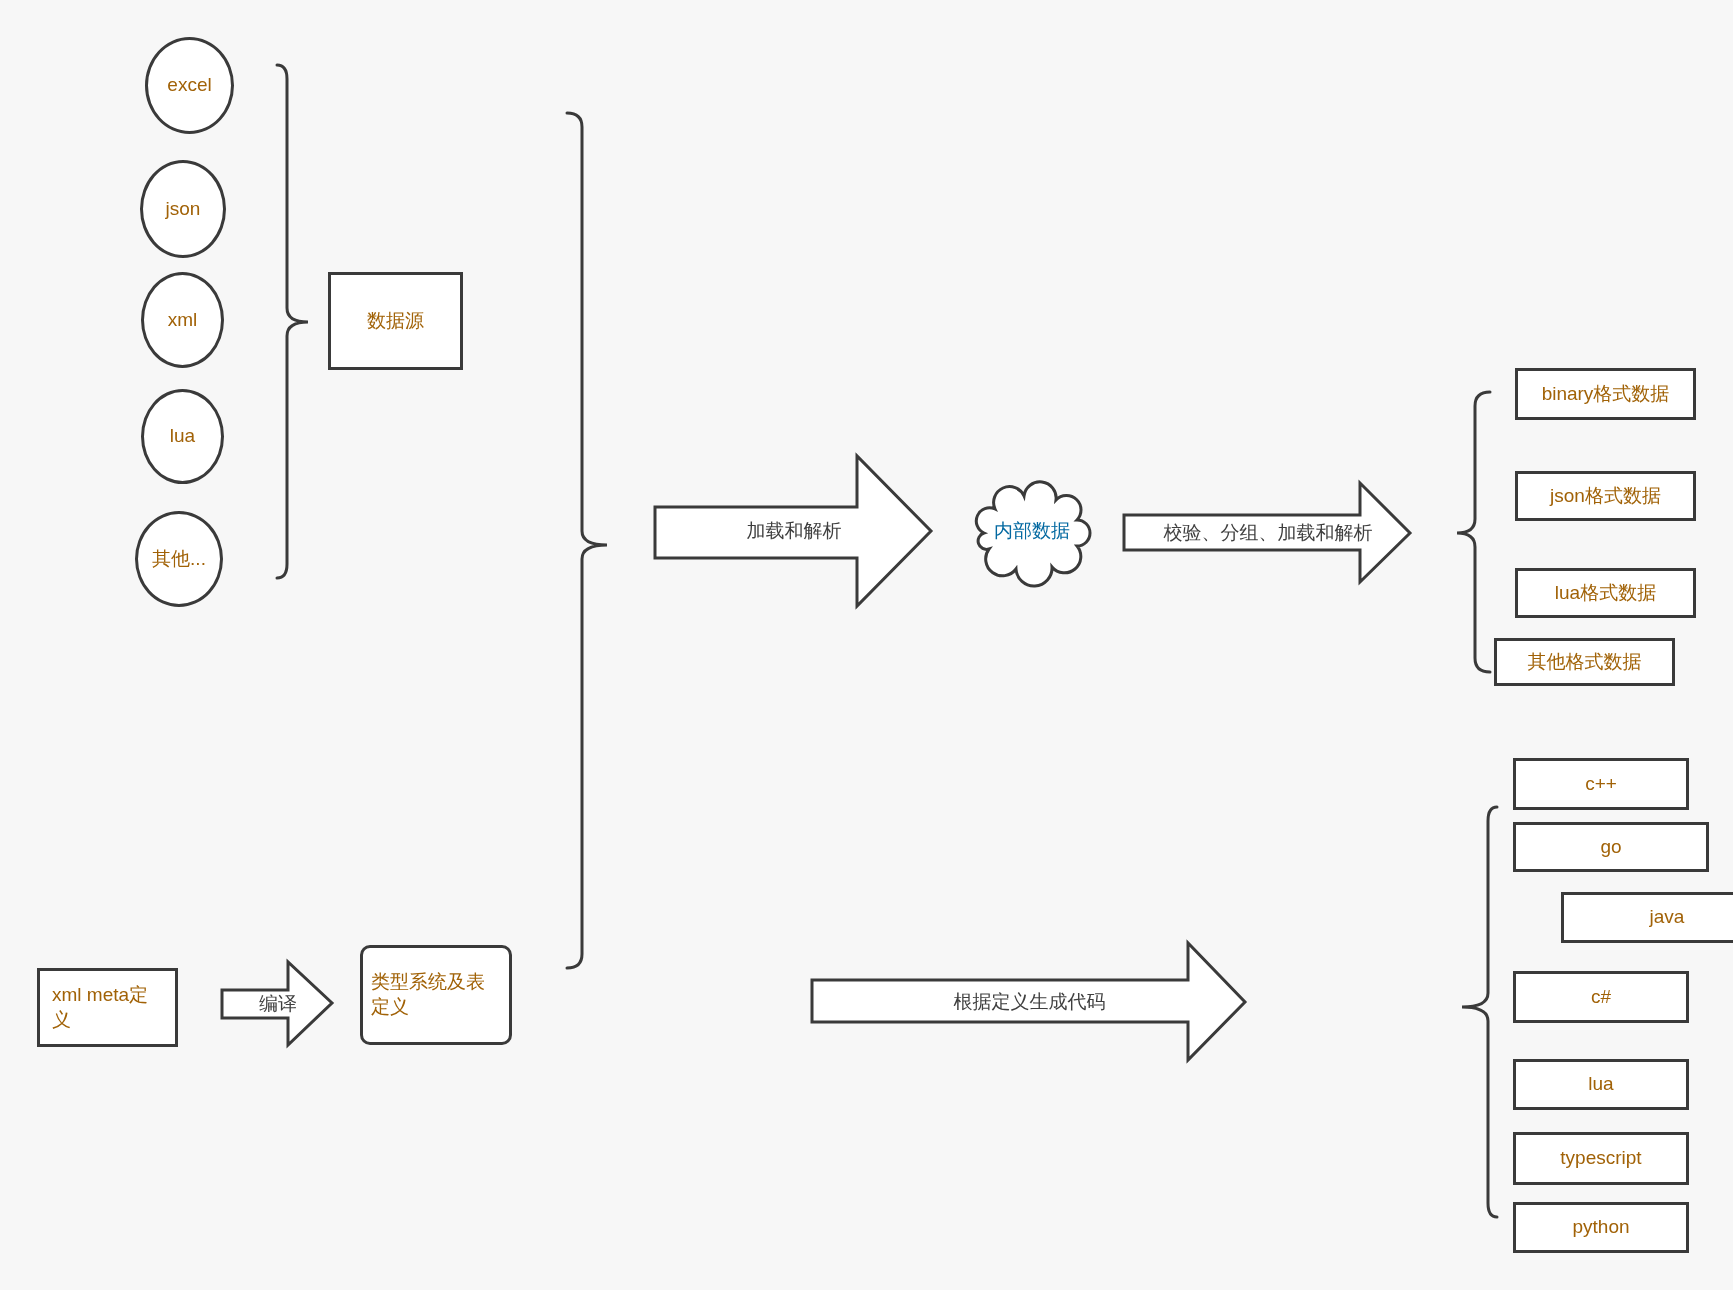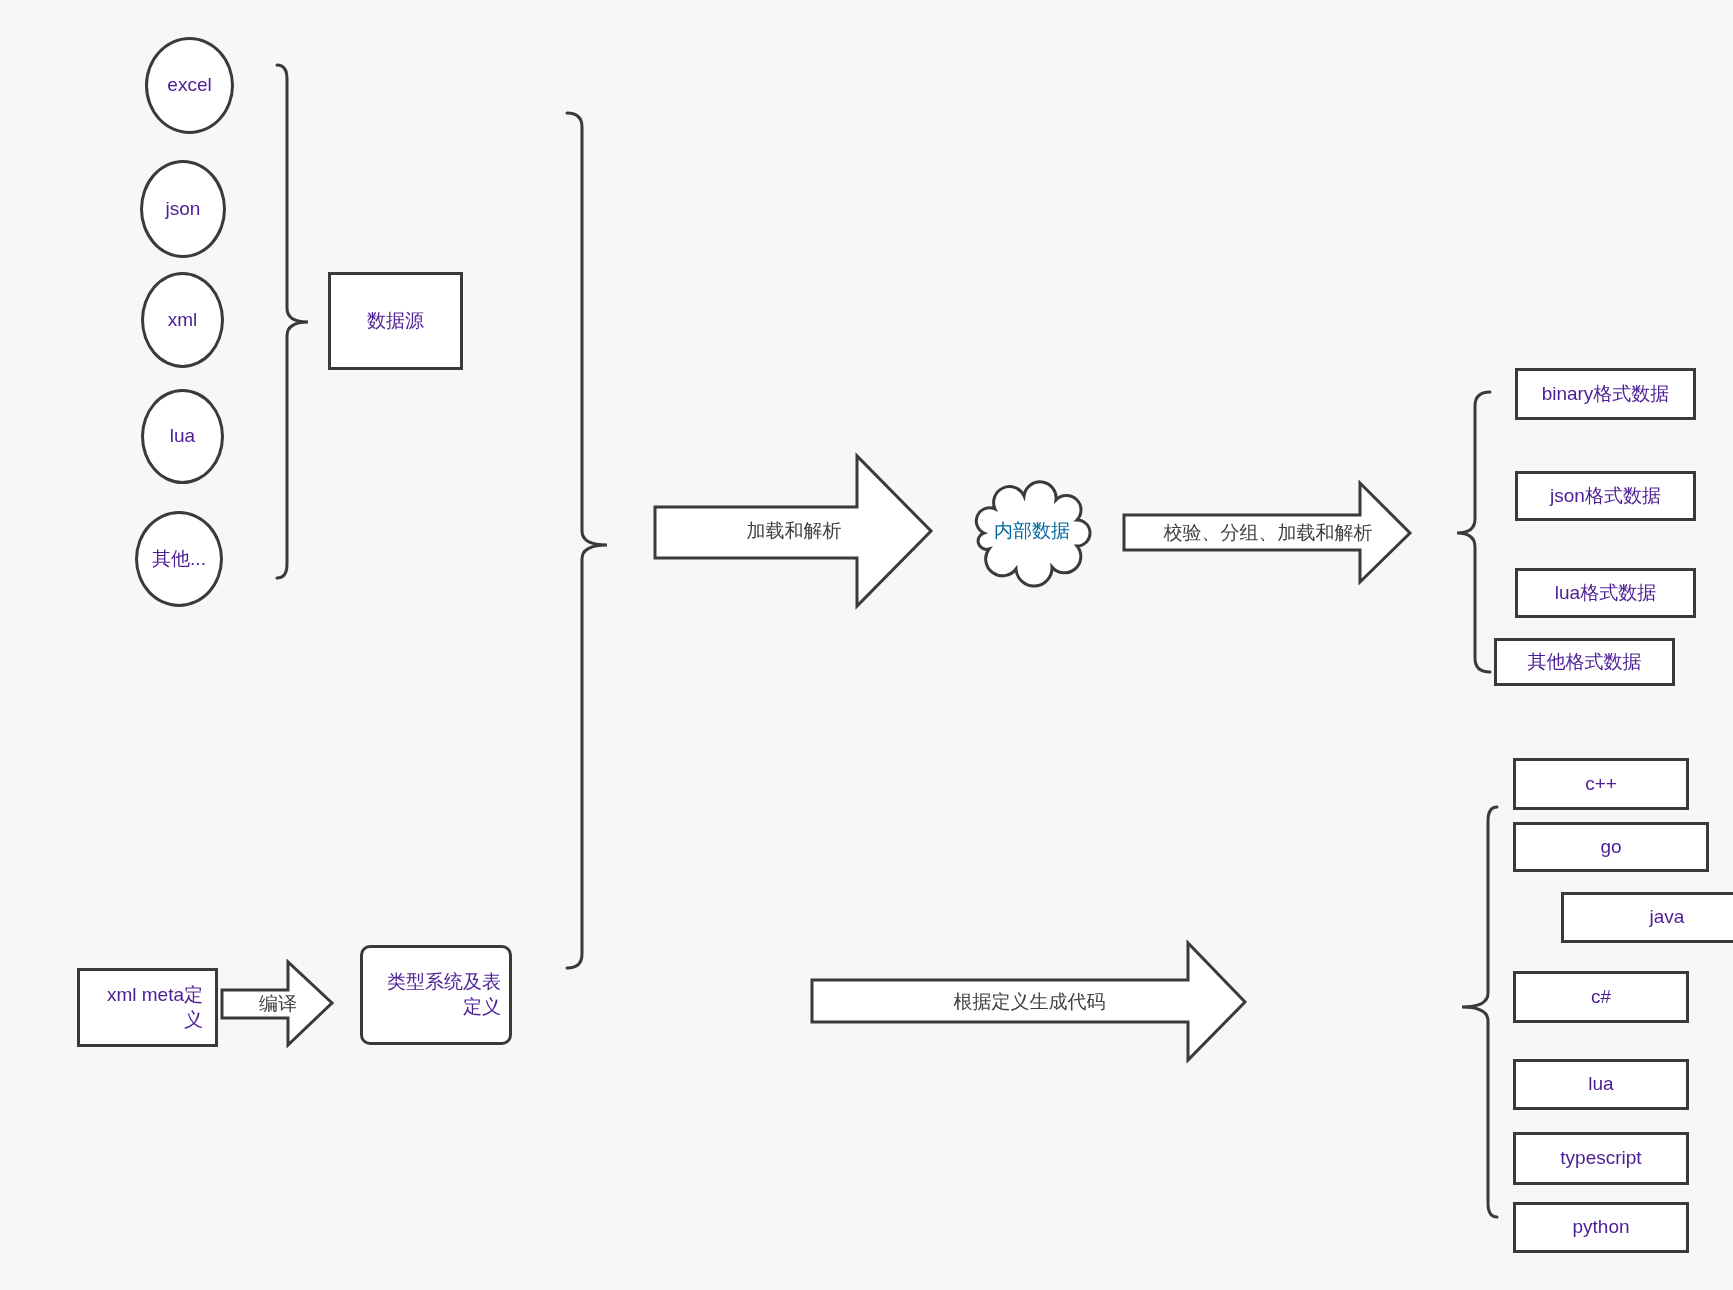--- a/index.html
+++ b/index.html
@@ -12,22 +12,22 @@
     width:1733px; height:1290px;
     background:#f7f7f7;
     overflow:hidden;
   }
   .shape {
     position:absolute;
     box-sizing:border-box;
     background:#ffffff;
     border:3px solid #3a3a3a;
     display:flex; align-items:center; justify-content:center;
-    text-align:right;
-    color:#4c1d95;
+    text-align:left;
+    color:#a16207;
     font-size:19px;
     line-height:1.3;
   }
   .ellipse { border-radius:50%; }
   .rounded { border-radius:10px; }
   svg.brace, svg.arrow-svg, svg.cloud-svg {
     position:absolute; overflow:visible; display:block;
   }
   .arrow-wrap {
     position:absolute;
@@ -115,21 +115,21 @@
   <div class="shape" style="left:1515px; top:471px; width:181px; height:50px;">
     <span>json格式数据</span>
   </div>
   <div class="shape" style="left:1515px; top:568px; width:181px; height:50px;">
     <span>lua格式数据</span>
   </div>
   <div class="shape" style="left:1494px; top:638px; width:181px; height:48px;">
     <span>其他格式数据</span>
   </div>
 
-  <div class="shape" style="left:37px; top:968px; width:141px; height:79px; padding:0 12px;margin-left:40px;">
+  <div class="shape" style="left:37px; top:968px; width:141px; height:79px; padding:0 12px;">
     <span>xml meta定义</span>
   </div>
 
   <div class="arrow-wrap" style="left:222px; top:961px; width:112px; height:85px;">
     <svg class="arrow-svg" width="112" height="85" viewBox="0 0 112 85">
       <polygon points="0,29 66,29 66,1 110,42 66,84 66,57 0,57"></polygon>
     </svg>
     <span class="arrow-label">编译</span>
   </div>
 

